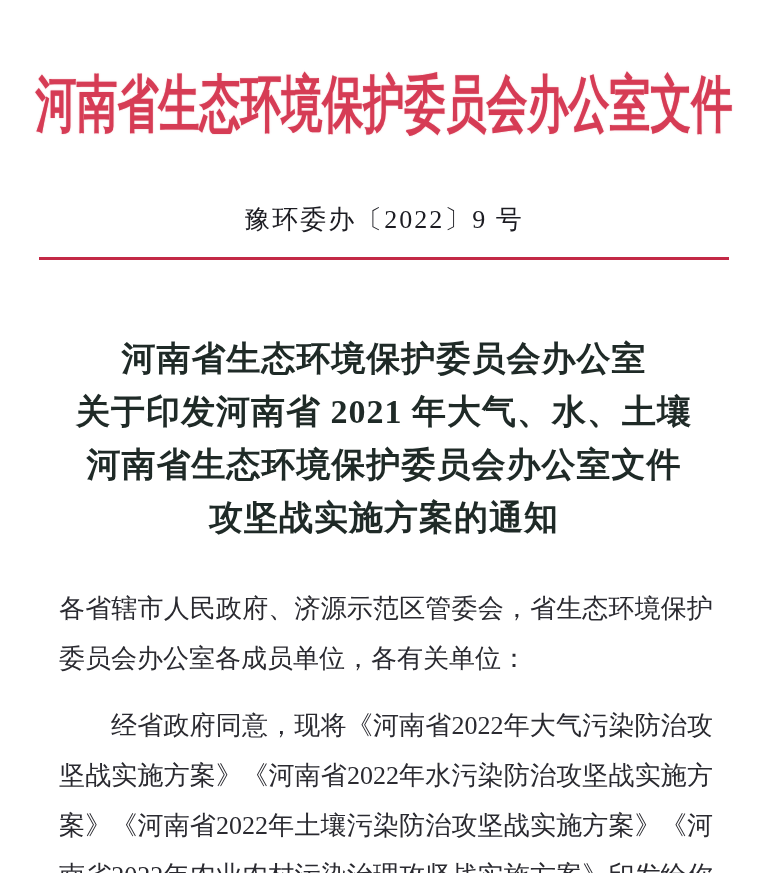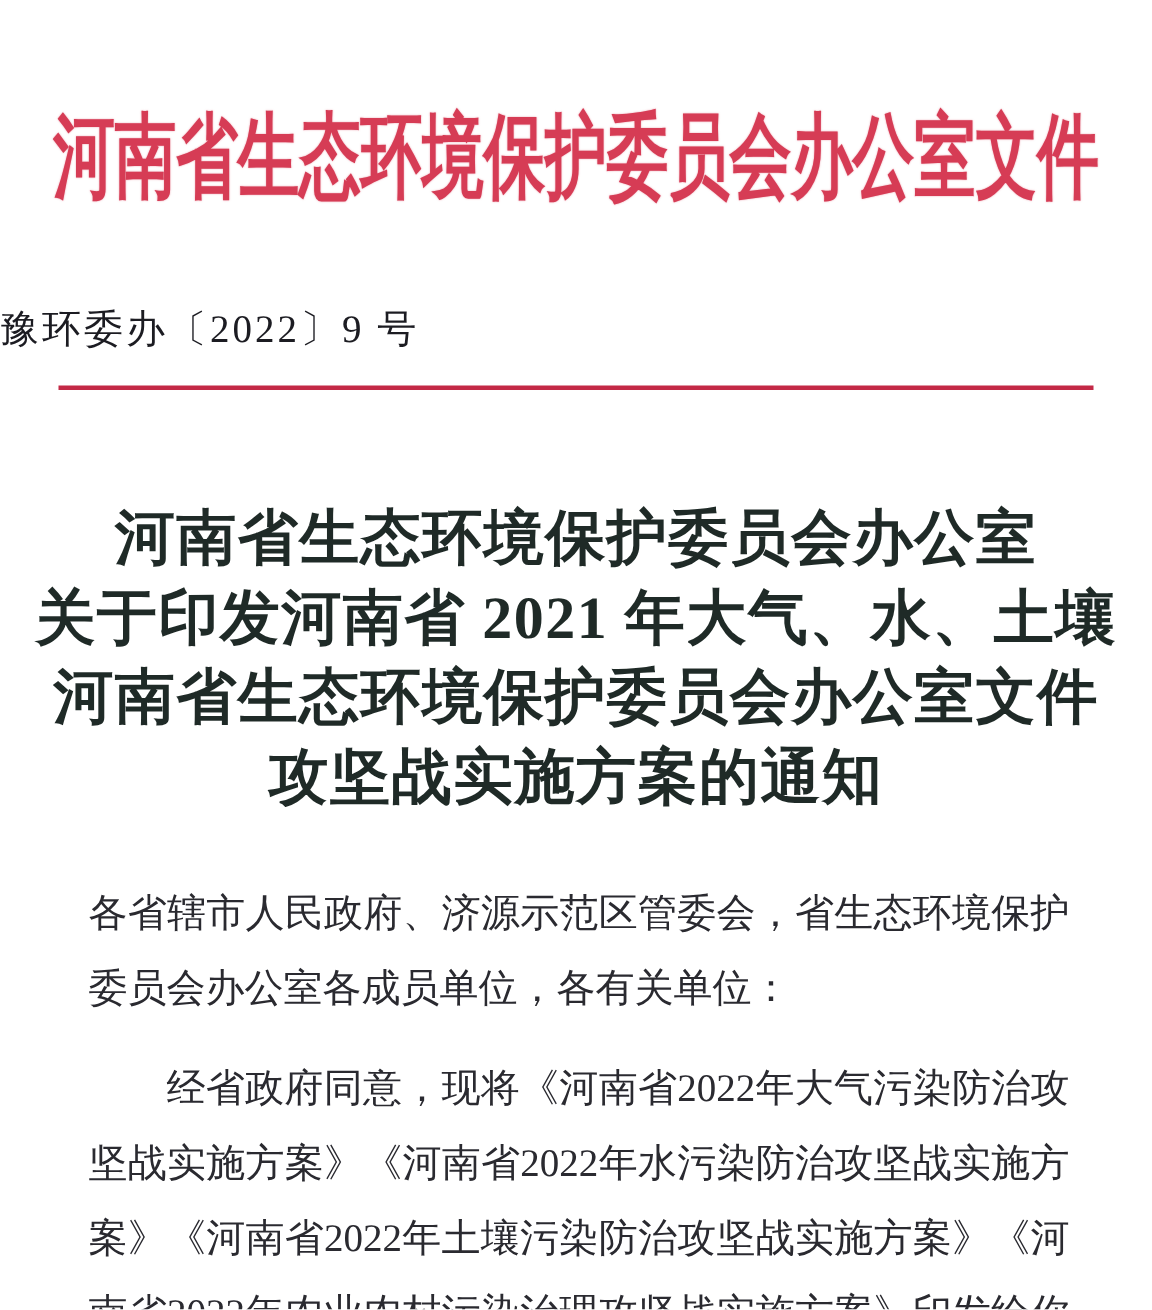--- a/index.html
+++ b/index.html
@@ -30,37 +30,37 @@
     letter-spacing: 0px;
     white-space: nowrap;
     line-height: 1;
     transform: scaleY(1.5);
     transform-origin: center top;
     text-shadow: 0 0 1px rgba(214, 60, 85, 0.55);
   }
   
   .doc-number {
     margin-top: 62px;
-    text-align: left;
+    text-align: center;
     font-size: 26px;
     letter-spacing: 2px;
     color: #1c1c22;
   }
   
   .divider {
     width: 690px;
     height: 3px;
     margin: 20px auto 0 auto;
     background: #c32946;
   }
   
   .doc-title {
     margin: 72px 0 0 0;
     text-align: center;
-    font-size: 40px;
+    font-size: 34px;
     font-weight: bold;
     line-height: 53px;
     letter-spacing: 1px;
     color: #1f2a27;
   }
   .doc-title .title-line {
     display: block;
   }
   
   .doc-body {

